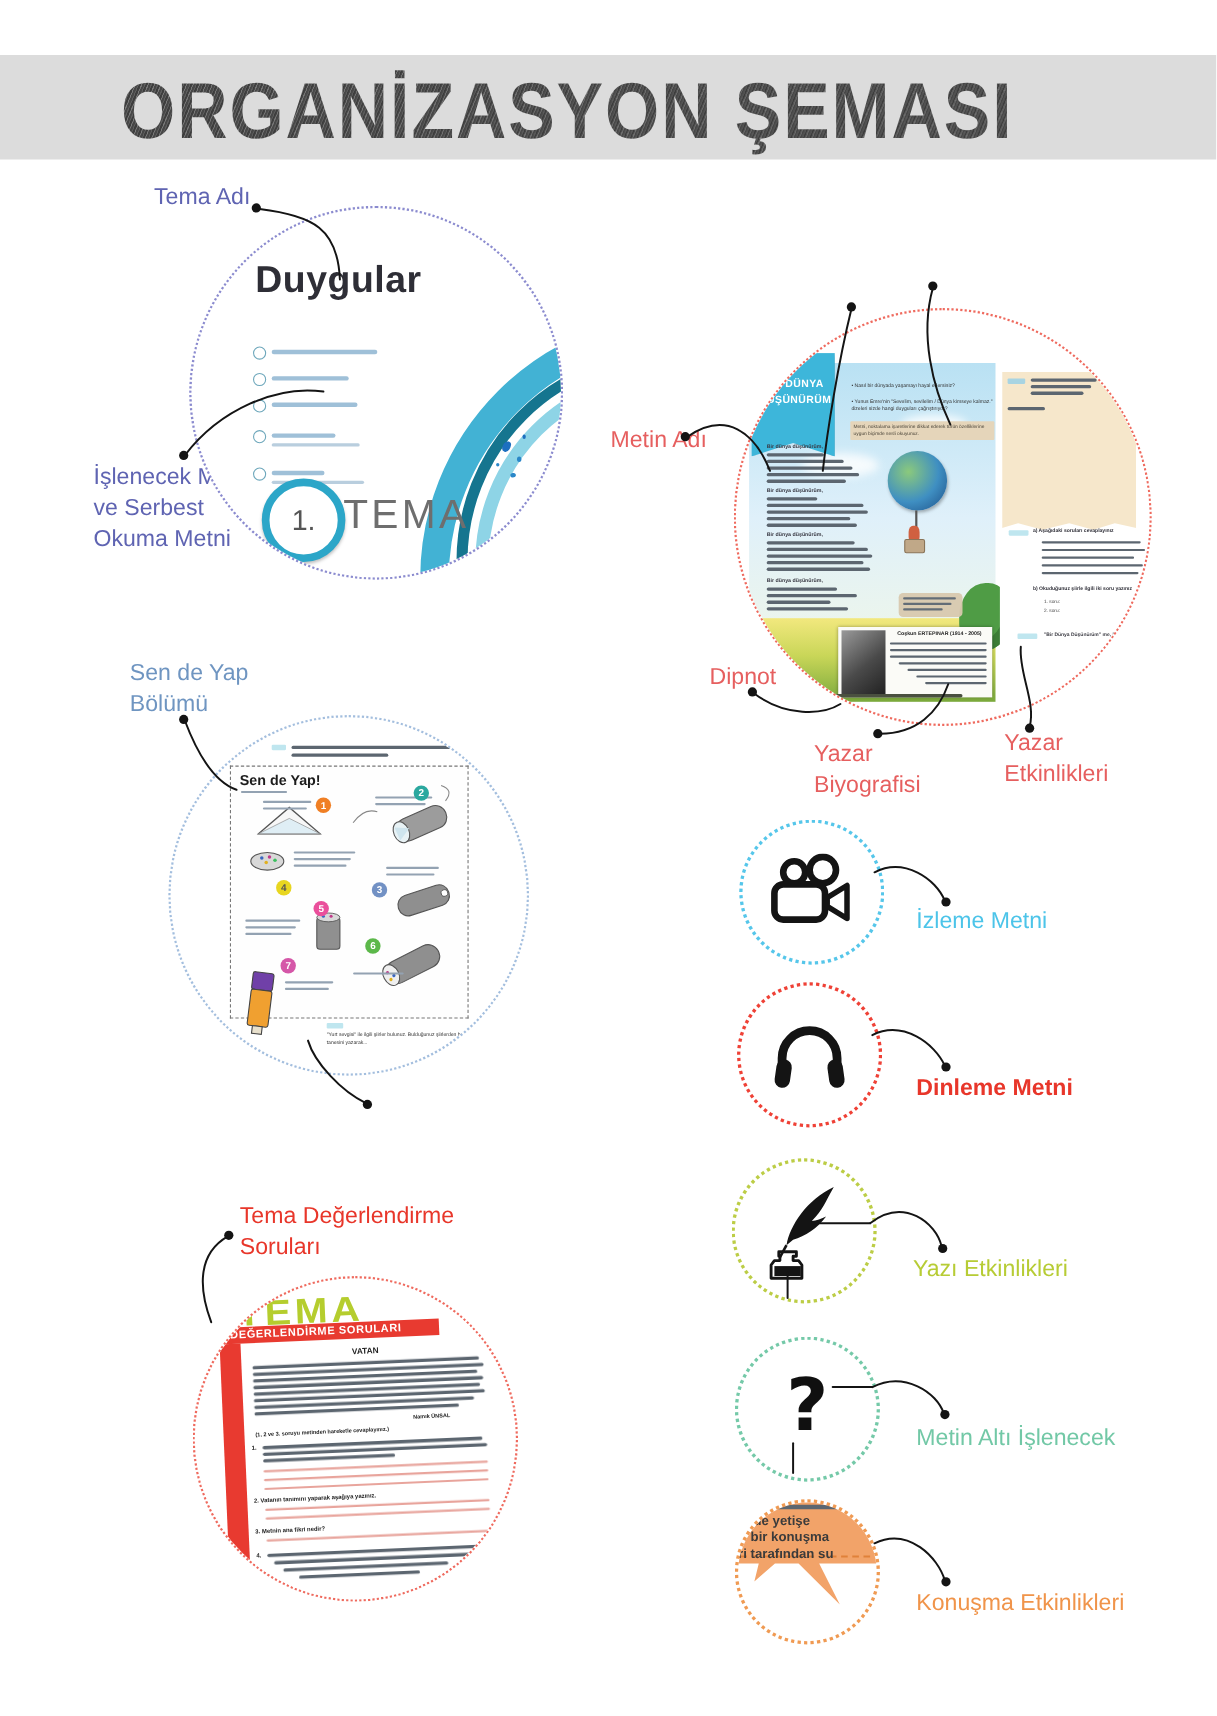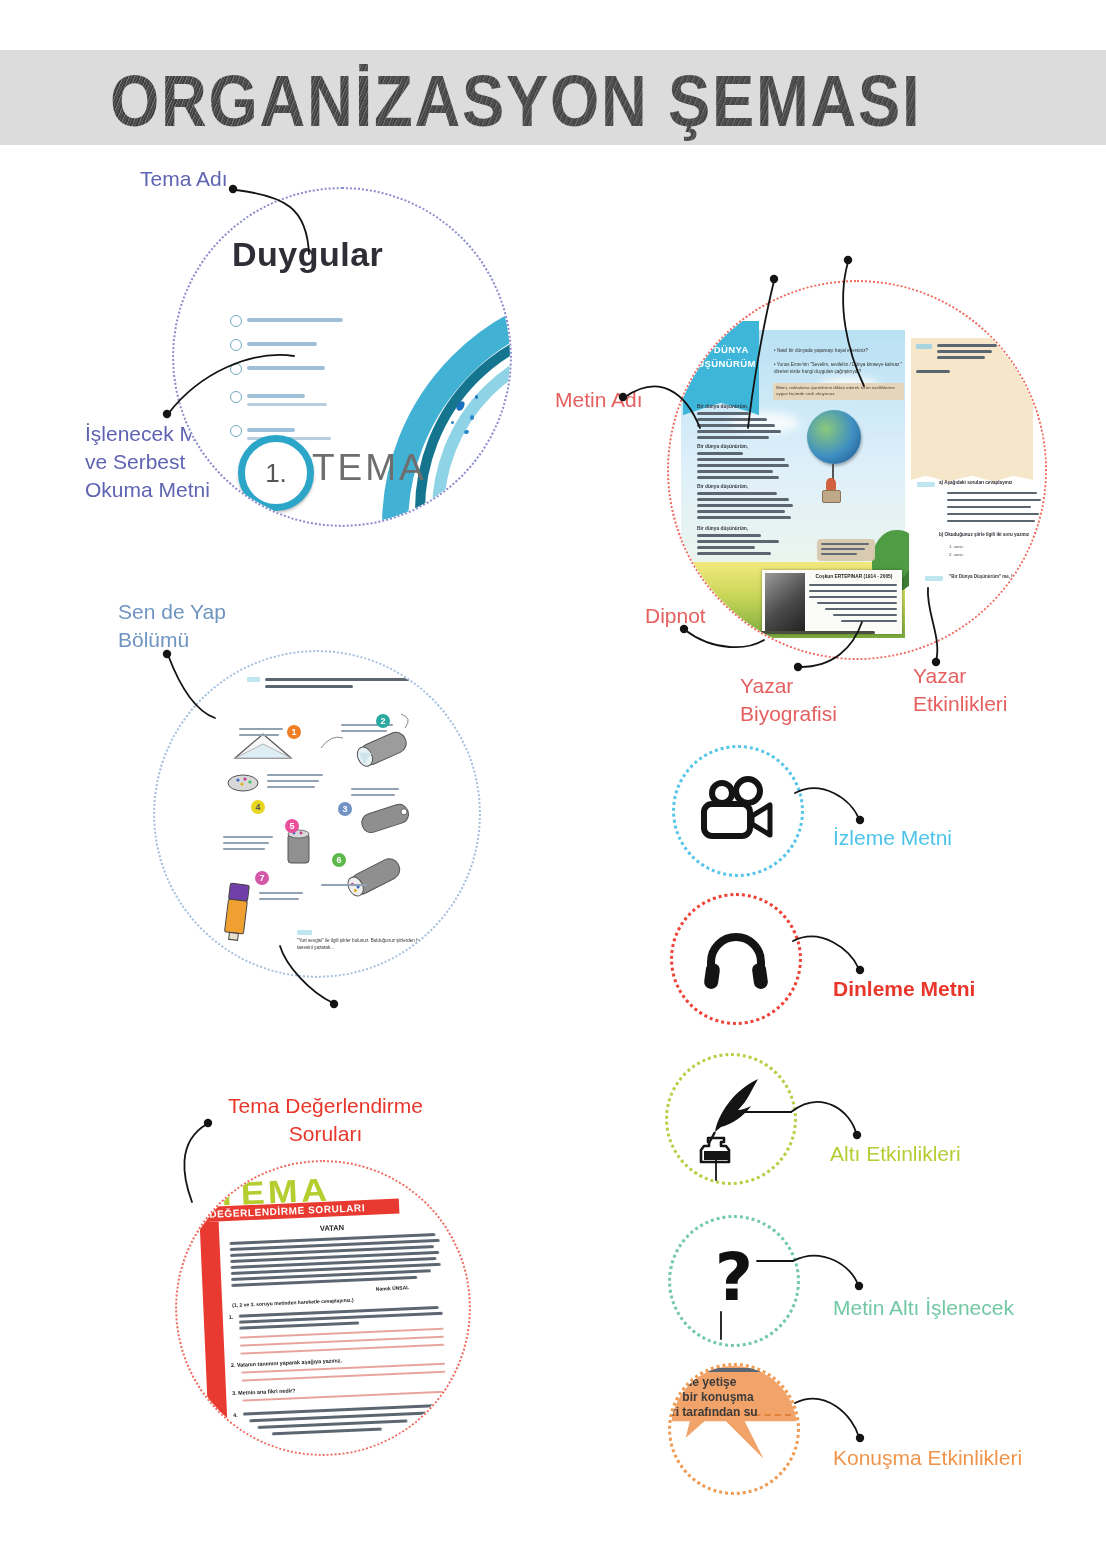--- a/index.html
+++ b/index.html
@@ -36,21 +36,21 @@
 <body>
 
 <div class="page">
 
   <div class="hbar"></div>
   <div class="htitle">ORGANİZASYON ŞEMASI</div>
 
   <div class="lbl purple" style="left:140px;top:165px;">Tema Adı</div>
   <div class="lbl purple" style="left:85px;top:420px;width:170px;">İşlenecek Metinler ve Serbest Okuma Metni</div>
   <div class="lbl blue" style="left:118px;top:598px;width:120px;">Sen de Yap Bölümü</div>
-  <div class="lbl red2" style="left:218px;top:1092px;width:215px;text-align:center;">Tema Değerlendirme Soruları</div>
+  <div class="lbl red2" style="left:218px;top:1092px;width:215px;">Tema Değerlendirme Soruları</div>
 
   <div class="lbl" style="left:555px;top:386px;">Metin Adı</div>
   <div class="lbl" style="left:645px;top:602px;">Dipnot</div>
   <div class="lbl" style="left:740px;top:672px;width:108px;">Yazar Biyografisi</div>
   <div class="lbl" style="left:913px;top:662px;width:112px;">Yazar Etkinlikleri</div>
 
   <div class="circle" style="left:172px;top:187px;width:336px;height:336px;border:2px dotted #8b8bcf;">
 
     <div class="ring" style="left:208px;top:96px;width:430px;height:430px;border:26px solid #42b2d4;"></div>
     <div class="ring" style="left:241px;top:129px;width:364px;height:364px;border:10px solid #15758f;"></div>
@@ -174,20 +174,24 @@
     <div class="t" style="left:280px;top:270px;font-size:4.4px;color:#444;">2. soru:</div>
     <div class="chip" style="left:256px;top:294px;width:18px;height:5px;"></div>
     <div class="t" style="left:280px;top:292px;width:92px;font-size:4.5px;font-weight:600;color:#3a3a42;line-height:1.5;">"Bir Dünya Düşünürüm" me, konuşturma</div>
   </div>
 
   <div class="circle" style="left:153px;top:650px;width:324px;height:324px;border:2px dotted #a3bede;">
     <div class="chip" style="left:92px;top:25px;width:13px;height:5px;"></div>
     <div class="bar d" style="left:110px;top:26px;width:160px;height:3px;"></div>
     <div class="bar d" style="left:110px;top:33px;width:88px;height:3px;"></div>
 
+    <div class="abs" style="left:54px;top:44px;width:215px;height:228px;border:1.5px dashed #777;background:#fefefe;">
+      <div class="t" style="left:8px;top:5px;font-size:13px;font-weight:800;color:#1c1c1c;">Sen de Yap!</div>
+      <div class="bar" style="left:9px;top:22px;width:42px;height:2.4px;"></div>
+    </div>
 
     <svg class="overlay" width="324" height="324" viewBox="0 0 324 324">
       <polygon points="80,106 108,82 136,106" fill="#f7f7f7" stroke="#555" stroke-width="1.2"></polygon>
       <polygon points="80,106 108,92 136,106" fill="#dfeef5" stroke="#888" stroke-width=".6"></polygon>
       <g transform="rotate(-24 228 96)">
         <rect x="204" y="86" width="48" height="21" rx="10" fill="#9c9c9c" stroke="#555" stroke-width="1"></rect>
         <ellipse cx="208" cy="96.5" rx="7" ry="10" fill="#e8f2f5" stroke="#555" stroke-width="1"></ellipse>
         <polygon points="204,90 216,96 204,103" fill="#cfe5ee"></polygon>
       </g>
       <ellipse cx="88" cy="131" rx="15" ry="8" fill="#d8d8d8" stroke="#555" stroke-width="1"></ellipse>
@@ -308,21 +312,21 @@
   <div class="lbl b600" style="left:833px;top:975px;color:#e8362a;">Dinleme Metni</div>
 
   <div class="icirc" style="left:665px;top:1053px;border-color:#bccd45;">
     <svg width="86" height="94" viewBox="0 0 86 94">
       <path d="M27 60 C30 42 46 18 70 7 C62 21 60 28 50 38 C54 38 59 36 63 34 C55 45 44 52 33 55 Z" fill="#141414"></path>
       <path d="M27 60 L21 71" stroke="#141414" stroke-width="2.4"></path>
       <path d="M20 66 h16 v4 h-3 v4 h5 l3 4 v12 h-28 v-12 l3 -4 h5 v-4 h-1 z" fill="none" stroke="#141414" stroke-width="2.6" stroke-linejoin="round"></path>
       <rect x="16" y="79" width="24" height="9" fill="#141414"></rect>
     </svg>
   </div>
-  <div class="lbl" style="left:830px;top:1140px;color:#b7cc35;">Altı Etkinlikleri</div>
+  <div class="lbl" style="left:830px;top:1140px;color:#b7cc35;">Yazı Etkinlikleri</div>
 
   <div class="icirc" style="left:668px;top:1215px;border-color:#74c9a8;">
     <div style="font-family:'DejaVu Sans',sans-serif;font-size:66px;font-weight:900;color:#101010;margin-top:-8px;">?</div>
   </div>
   <div class="lbl" style="left:833px;top:1294px;color:#72c8a6;">Metin Altı İşlenecek</div>
 
   <div class="icirc" style="left:668px;top:1363px;border-color:#f09a52;overflow:hidden;">
     <div class="abs" style="left:-4px;top:-14px;width:134px;height:110px;background:#f2a369;clip-path:polygon(0 0,100% 0,100% 63%,58% 63%,72% 97%,44% 63%,28% 63%,14% 78%,17% 63%,0 63%);"></div>
     <div class="abs" style="left:2px;top:48px;width:118px;border-top:2px dashed #e0813a;"></div>
     <div class="bar d" style="left:16px;top:2px;width:92px;height:4px;"></div>

